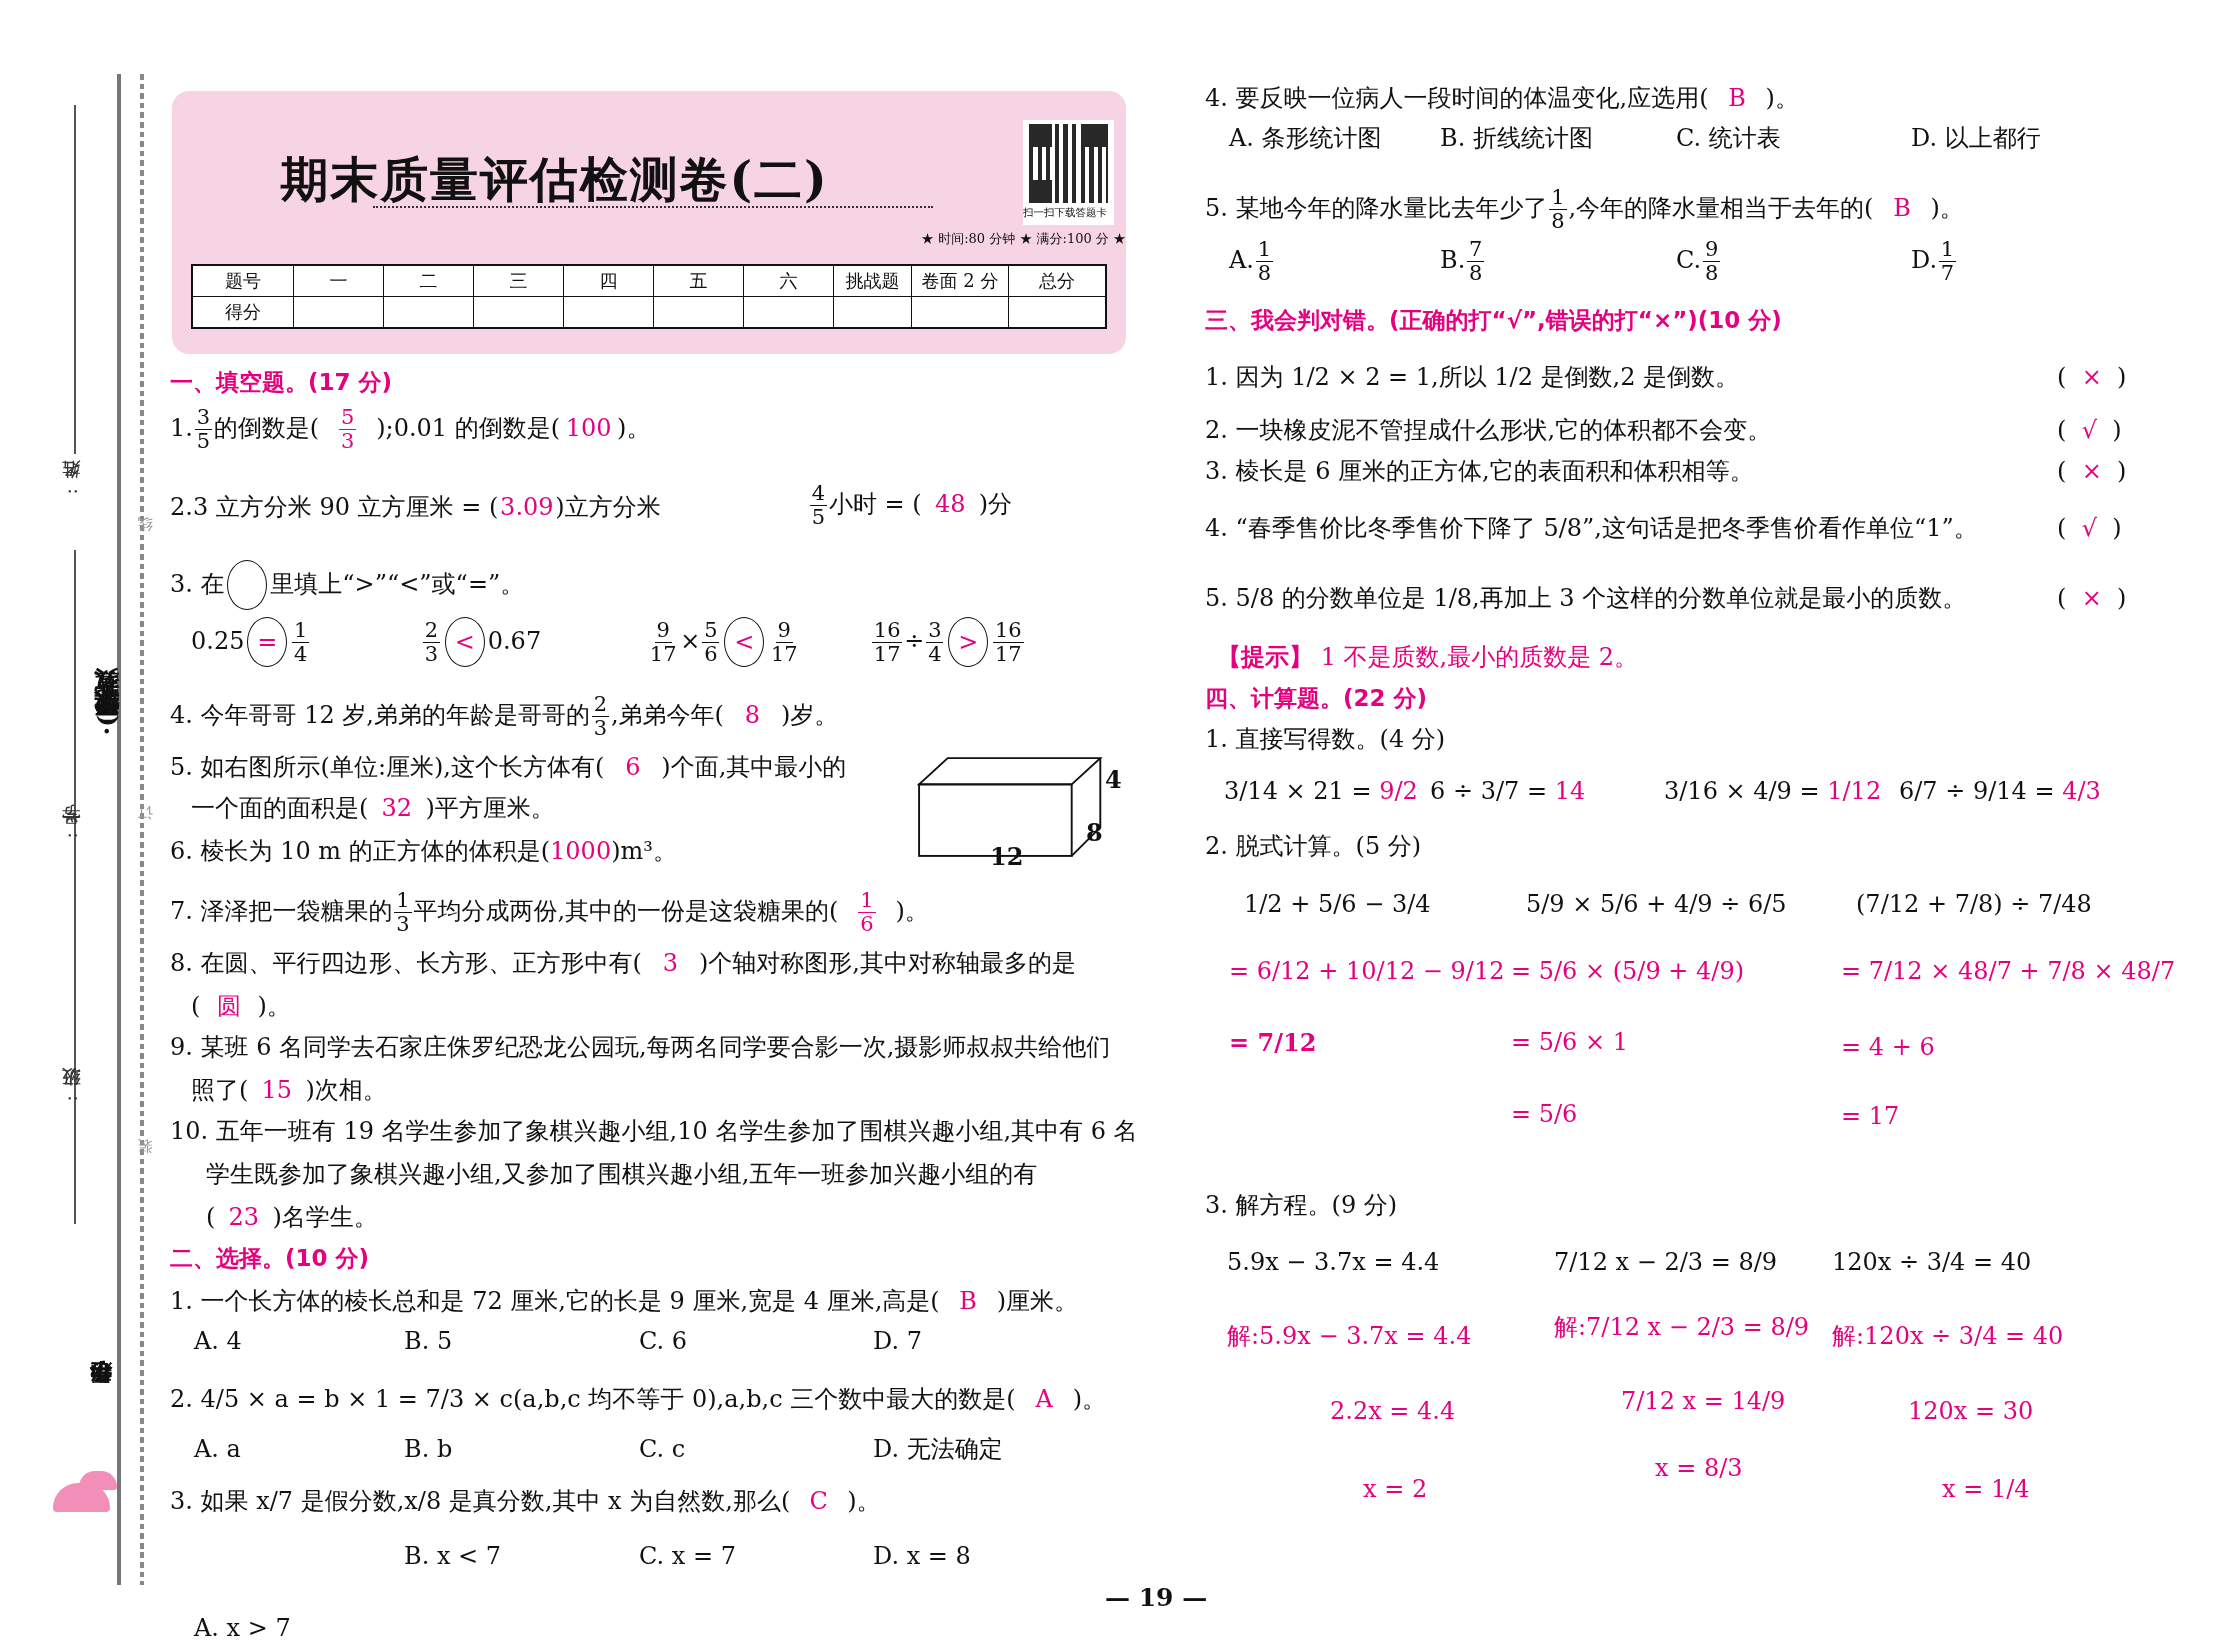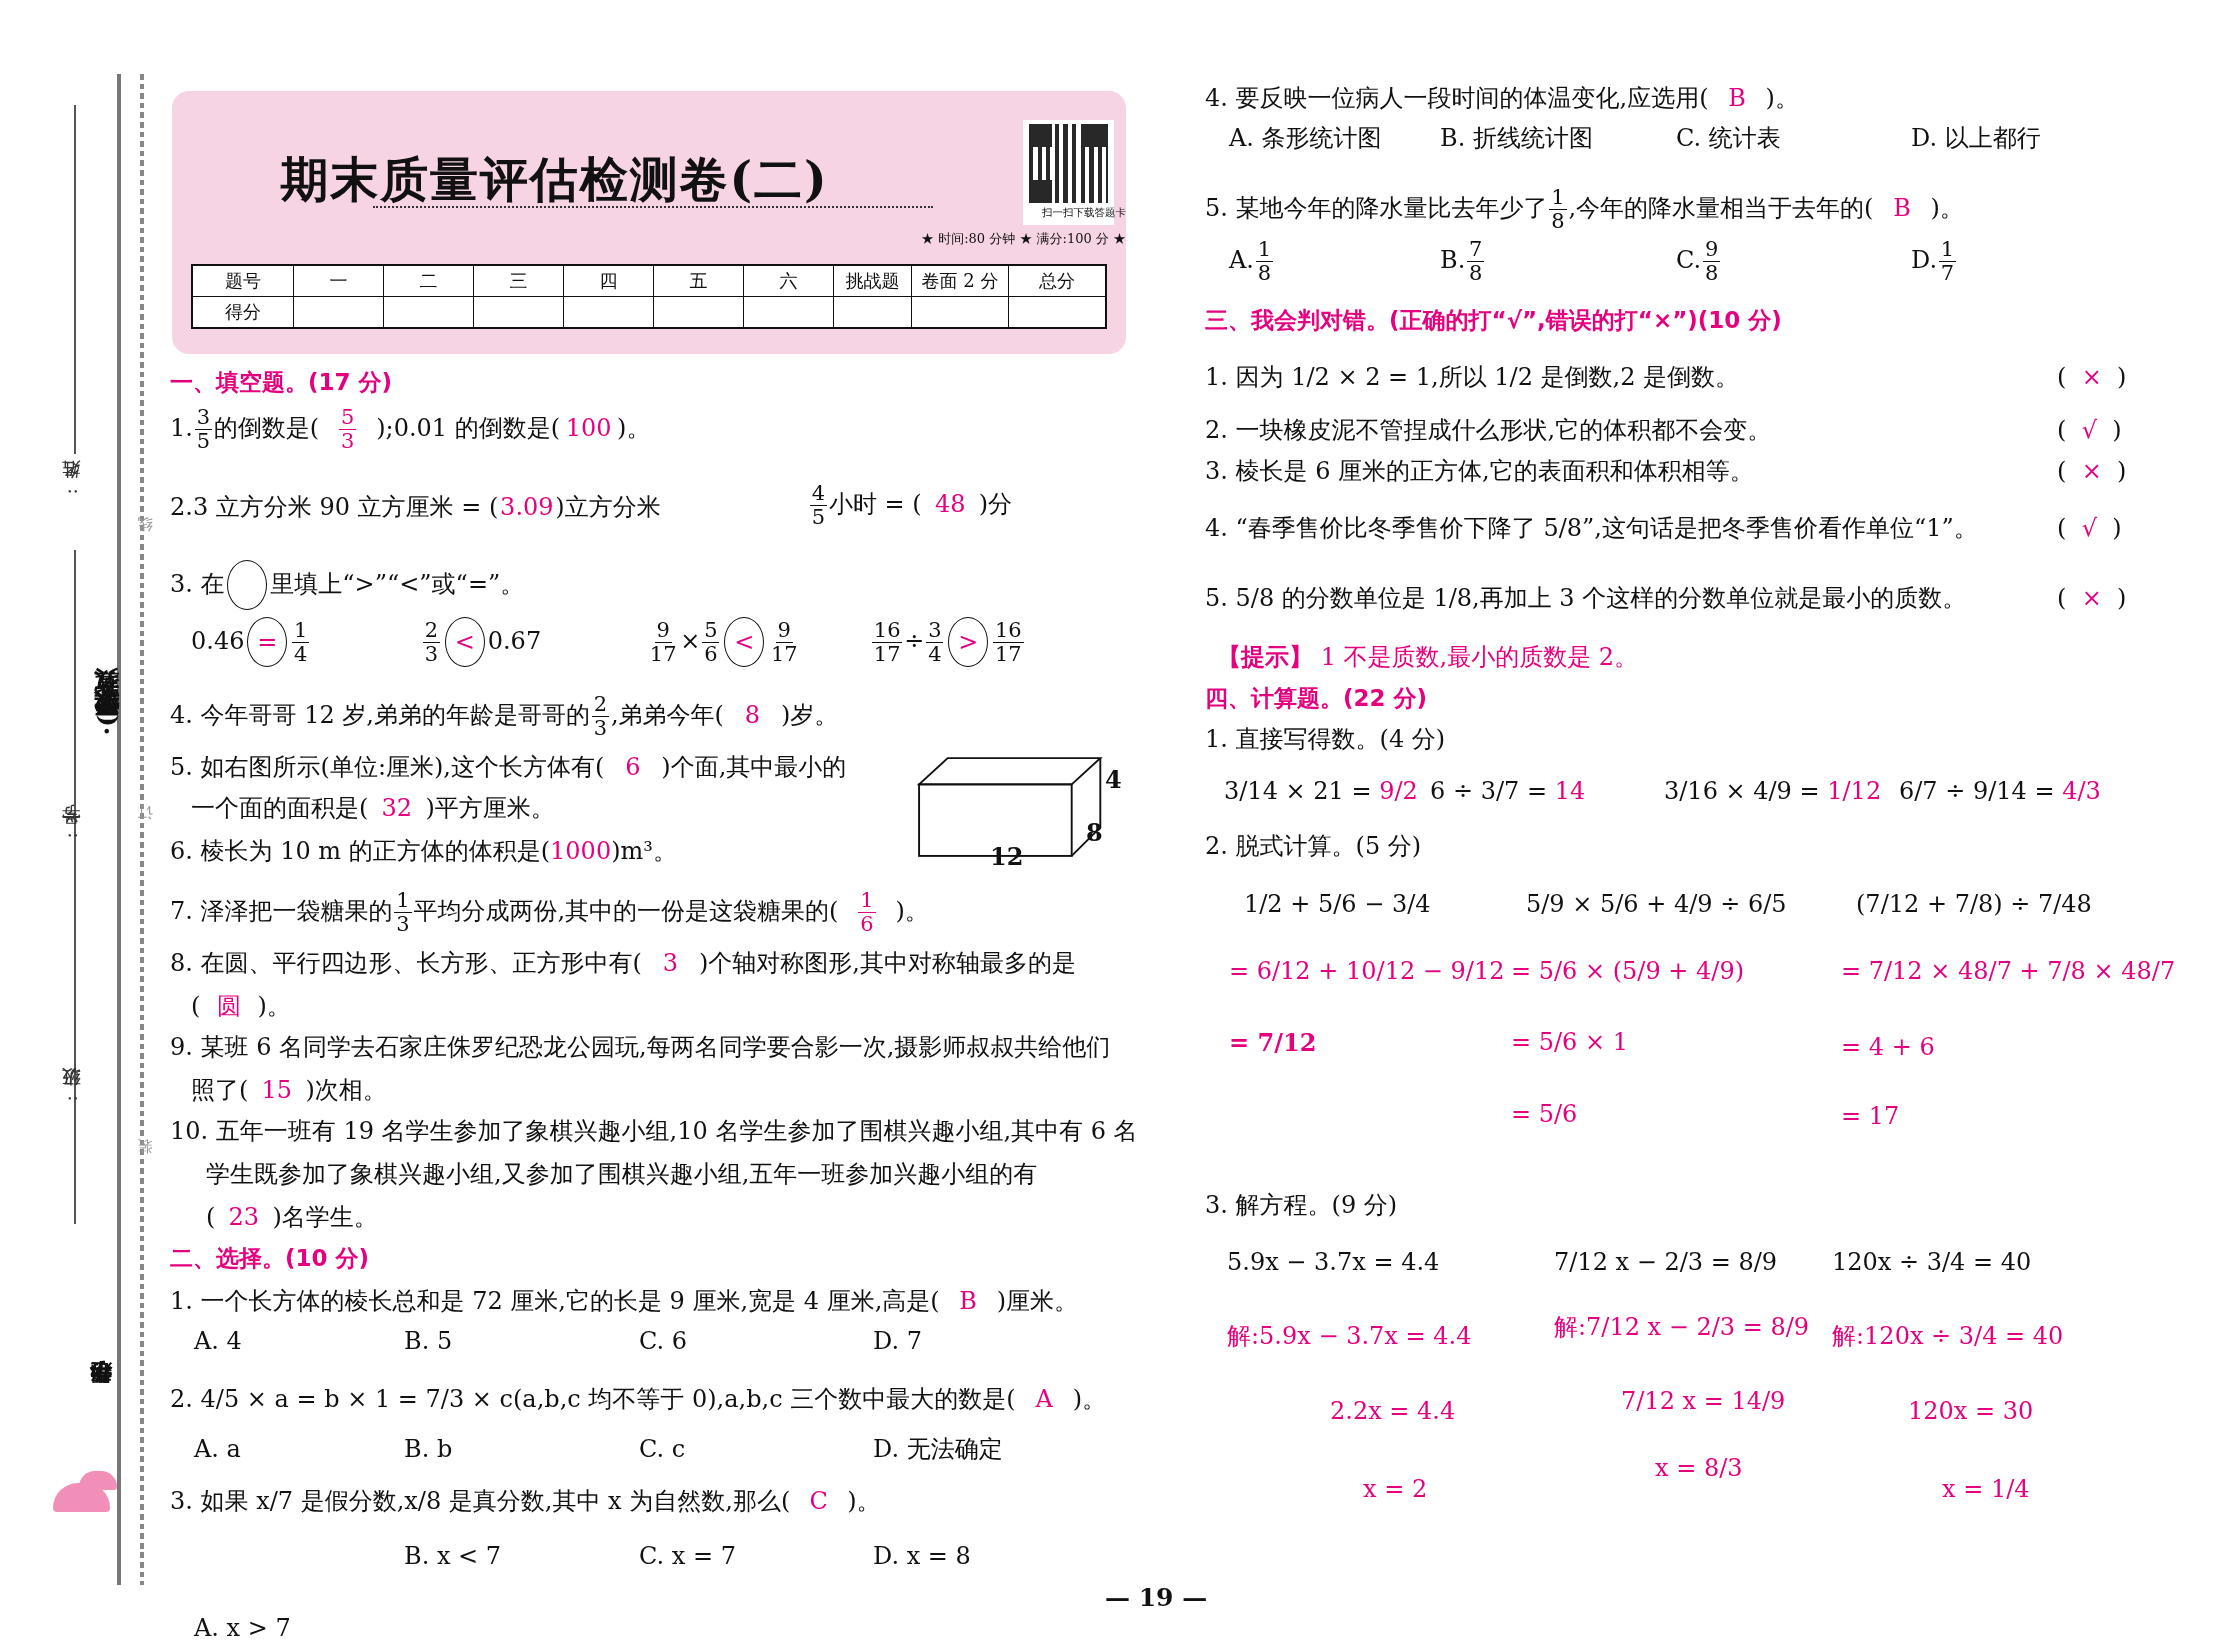--- a/index.html
+++ b/index.html
@@ -21,21 +21,21 @@
   .title { left:0; width:765px; top:57px; text-align:center; font-size:48px; font-weight:bold; letter-spacing:1.9px; line-height:62px; }
   .title-dots { left:201px; top:115px; width:560px; border-bottom:2.4px dotted #333; }
   .qr { left:851px; top:29px; width:91px; height:105px; background:#fff; }
   .qr-code { left:5.7px; top:3.8px; width:79px; height:79px;
      background:
        linear-gradient(#111,#111) 0 0/23px 23px no-repeat,
        linear-gradient(#111,#111) 56px 0/23px 23px no-repeat,
        linear-gradient(#111,#111) 0 56px/23px 23px no-repeat,
        repeating-linear-gradient(90deg,#111 0 4.3px,#fff 4.3px 8.6px),
        #fff; opacity:.9; }
-  .qr-caption { left:0; top:85px; width:103px; text-align:right; font-size:10.5px; line-height:14.3px; }
+  .qr-caption { left:0; top:85px; width:103px; text-align:left; font-size:10.5px; line-height:14.3px; }
   .time-line { right:0; top:139px; font-size:13px; }
   .score-table { left:19px; top:173px; width:916px; border-collapse:collapse; background:#fff; border:2.9px solid #111; }
   .score-table td { border:1px solid #111; height:30px; text-align:center; font-size:18px; padding:0; }
   
   .bind-solid { left:117px; top:74px; width:3.8px; height:1511px; background:#777; }
   .bind-dash { left:140px; top:74px; width:3.8px; height:1511px;
                background:repeating-linear-gradient(180deg,#888 0 5.7px,#fff 5.7px 9.6px); }
   .vert { writing-mode:vertical-rl; transform:rotate(180deg); white-space:nowrap; }
   .side-label { font-size:19px; color:#333; }
   .side-line { width:1.9px; background:#555; }
@@ -122,21 +122,21 @@
   <span class="frac">
       <span class="n">4</span>
       <span class="d">5</span>
     </span><span>小时 = (</span><span class="ans">48</span><span>)分</span>
 </div>
 
 <div class="abs t" style="left:170px;top:560px;">
   <span>3. 在</span><span class="circle" style="color:transparent">○</span><span>里填上“&gt;”“&lt;”或“=”。</span>
 </div>
 <div class="abs t" style="left:191px;top:617px;">
-  <span>0.46</span><span class="circle">=</span><span class="frac">
+  <span>0.25</span><span class="circle">=</span><span class="frac">
       <span class="n">1</span>
       <span class="d">4</span>
     </span>
 </div>
 <div class="abs t" style="left:421px;top:617px;">
   <span class="frac">
       <span class="n">2</span>
       <span class="d">3</span>
     </span><span class="circle">&lt;</span><span>0.67</span>
 </div>

